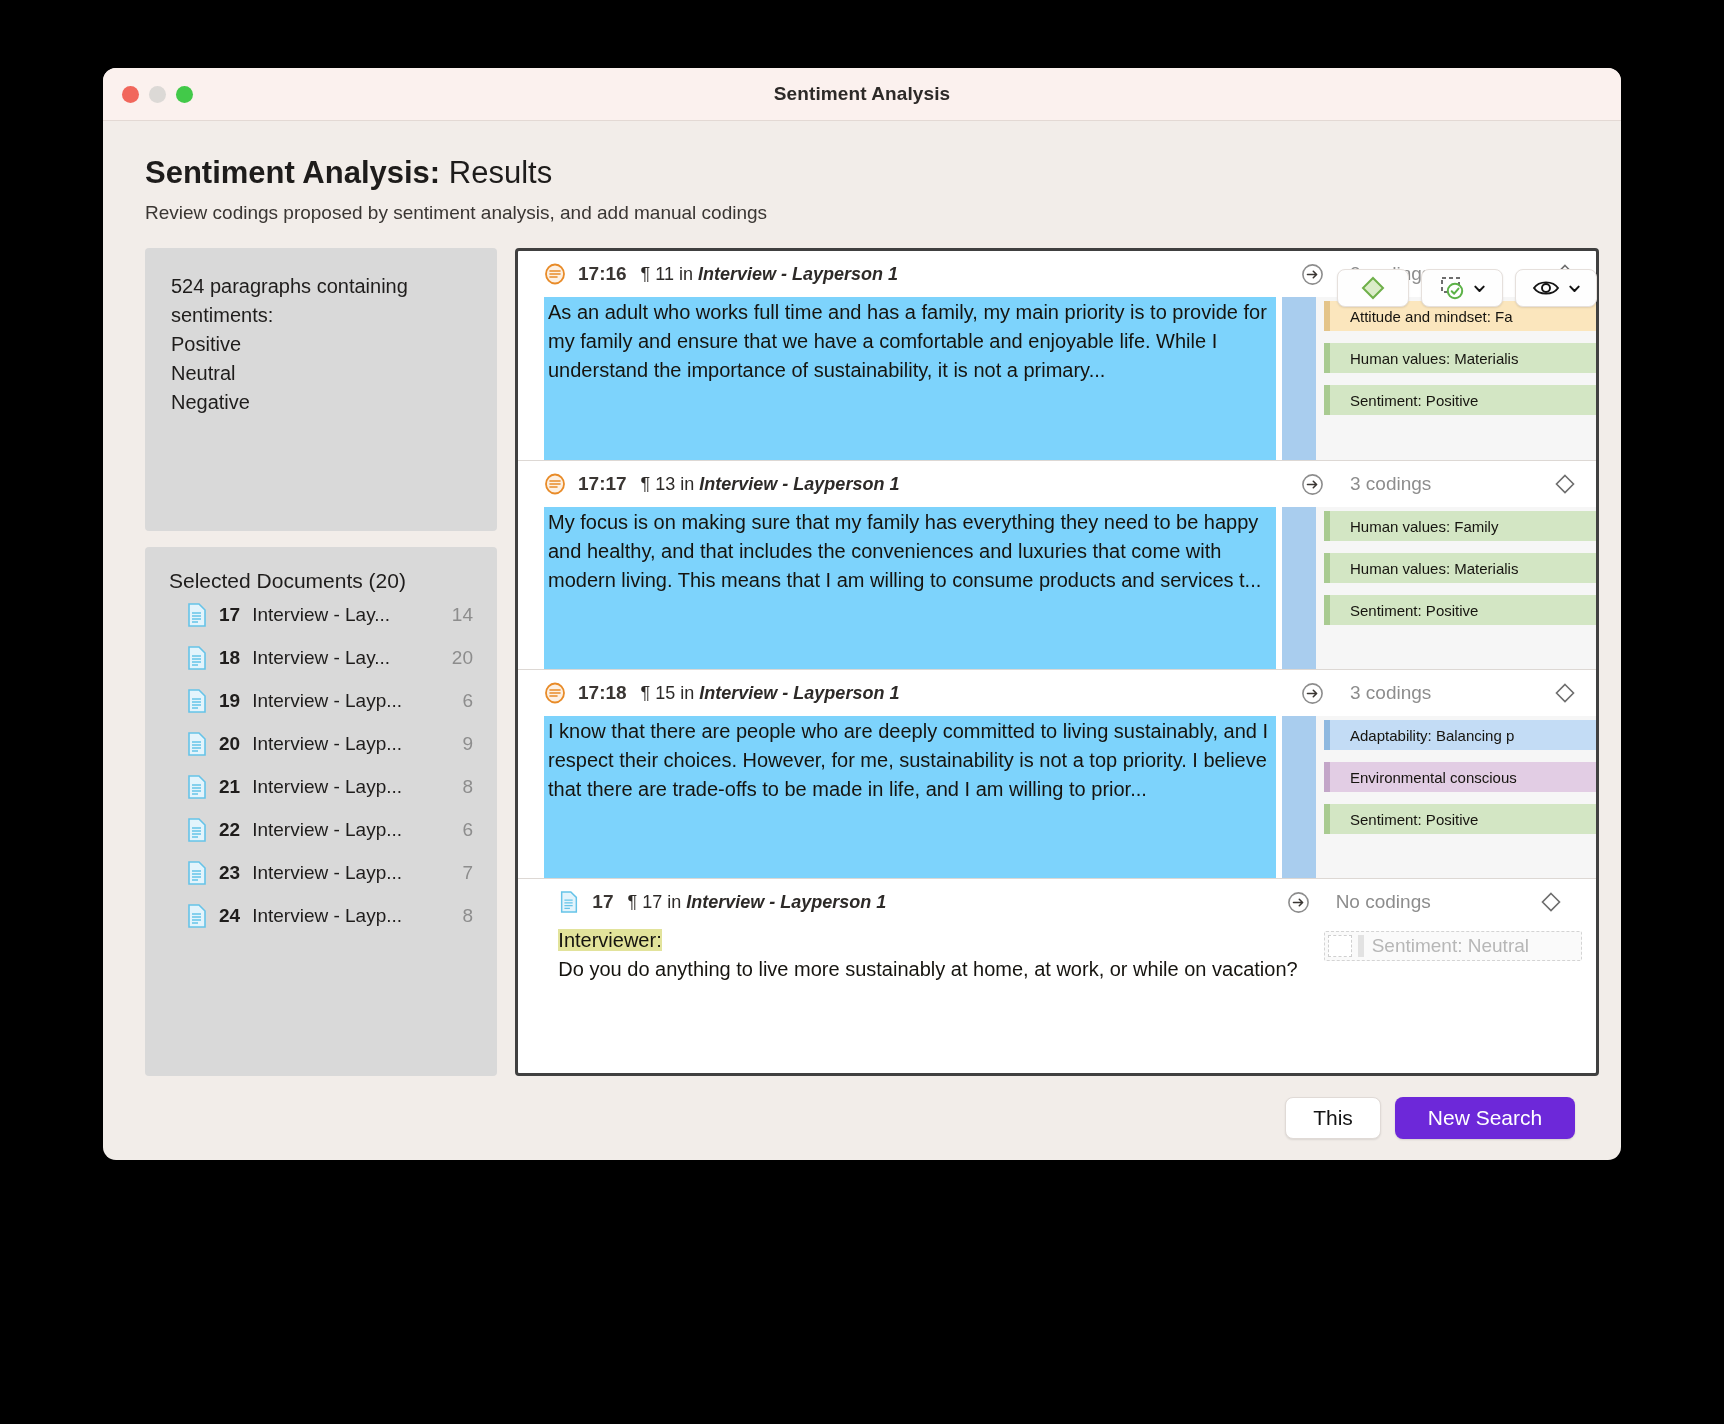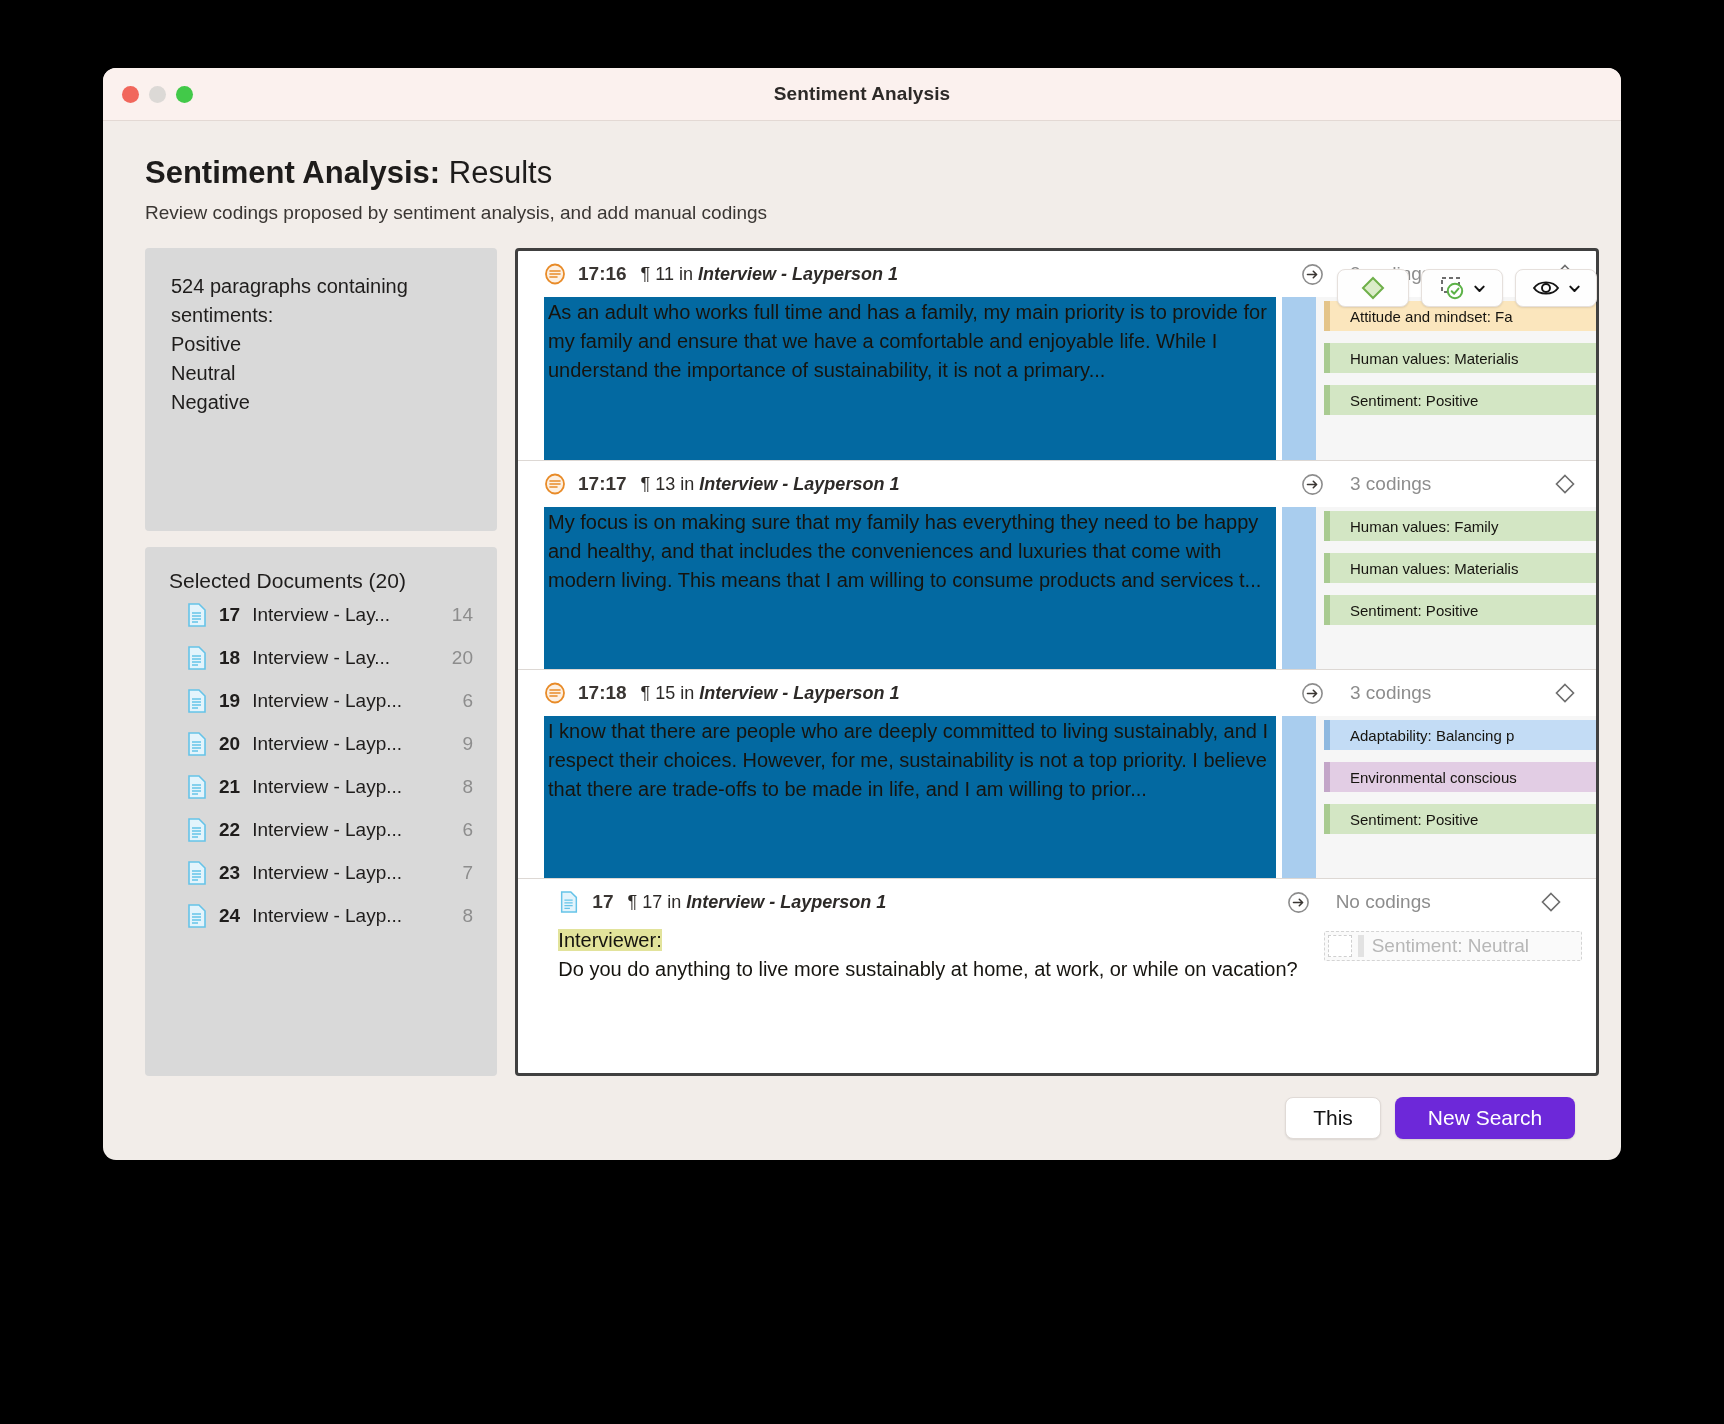--- a/index.html
+++ b/index.html
@@ -233,21 +233,21 @@
   .diamond-icon { width: 22px; height: 22px; flex: 0 0 22px; cursor: pointer; margin-right: 4px; }
 
   .card-body {
     display: flex;
     flex: 1 1 auto;
     min-height: 0;
     padding-left: 26px;
   }
   .para-text {
     flex: 1 1 auto;
-    background: #0369a1;
+    background: #7dd3fc;
     font-size: 20px;
     line-height: 29px;
     color: #16140f;
     padding: 1px 4px 0 4px;
     overflow: hidden;
     min-width: 0;
   }
   .para-text.plain {
     background: transparent;
     padding-left: 0;

